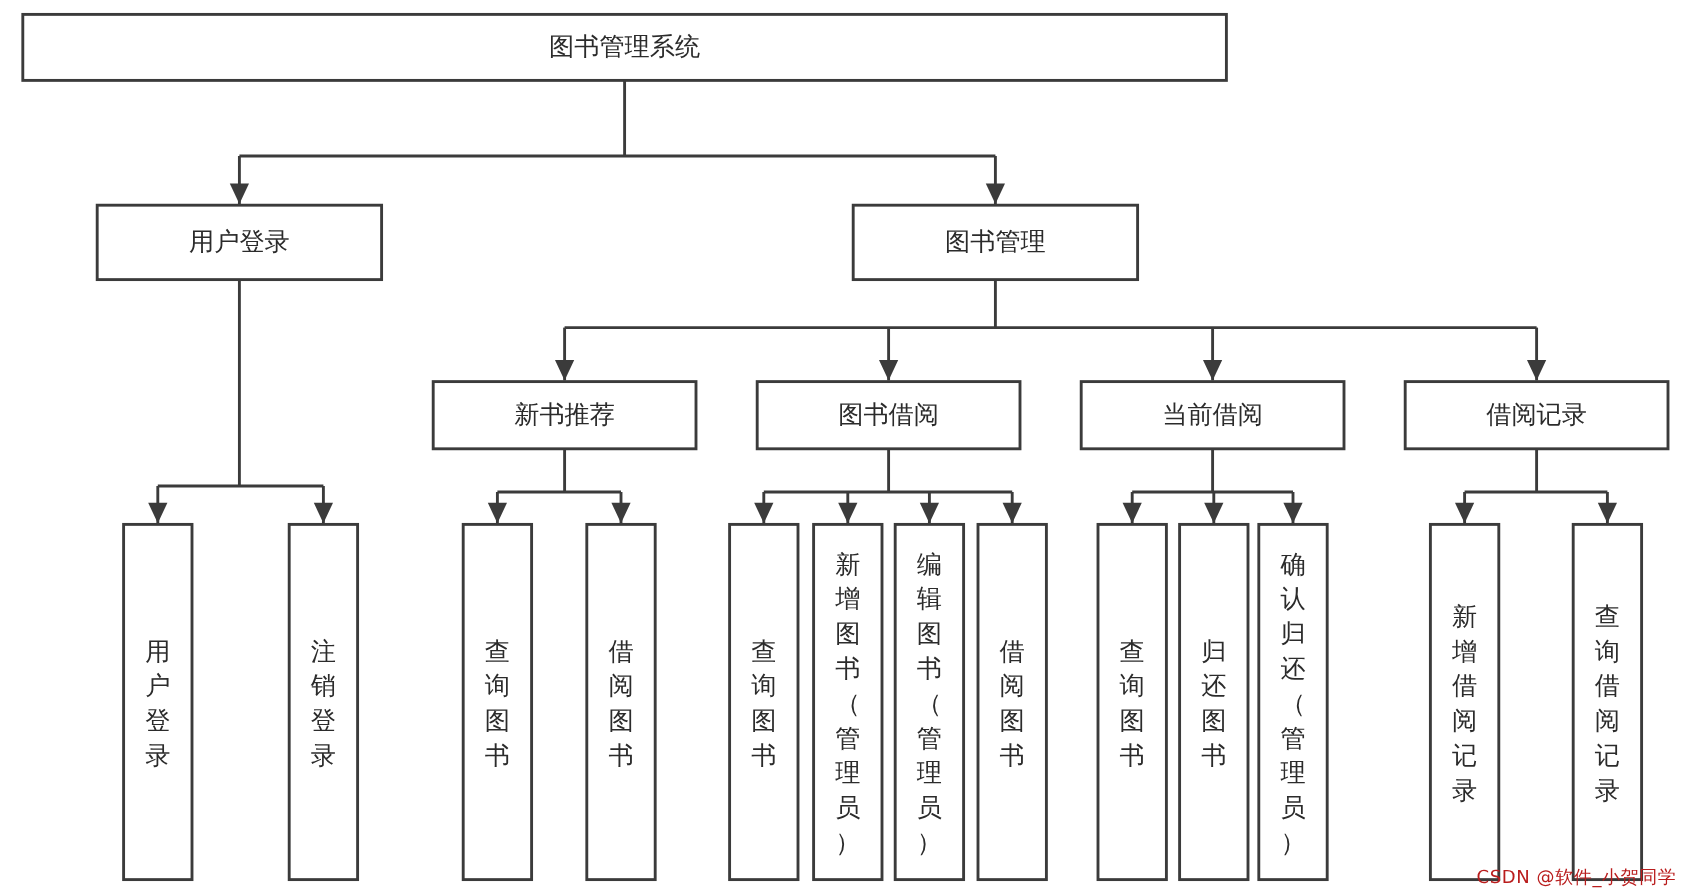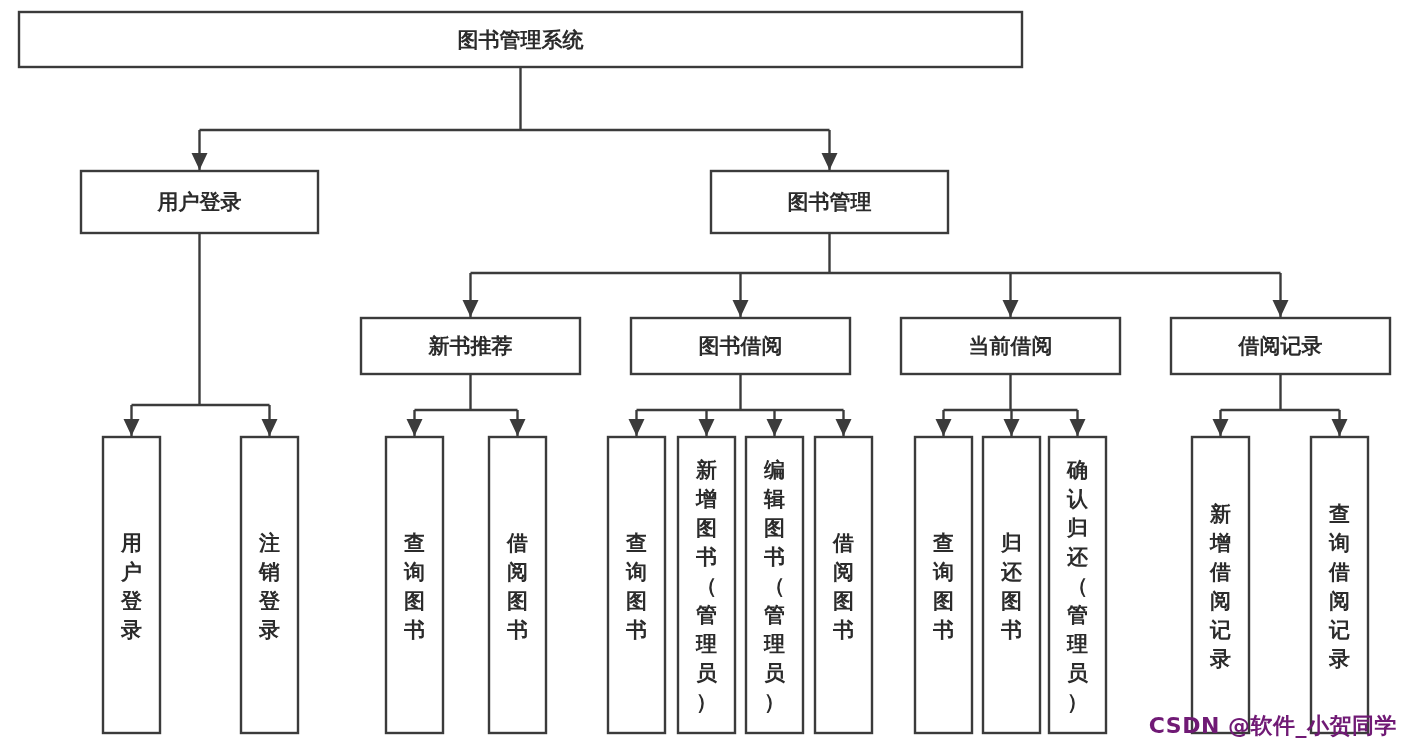--- a/index.html
+++ b/index.html
@@ -11,21 +11,20 @@
     width: 1405px;
     height: 747px;
     font-family: "DejaVu Sans", "Liberation Sans", sans-serif;
     overflow: hidden;
   }
   #diagram-root {
     position: relative;
     width: 1405px;
     height: 747px;
     background: #ffffff;
-    font-weight: bold;
   }
   svg#tree-svg {
     position: absolute;
     left: 0;
     top: 0;
     width: 1405px;
     height: 747px;
     display: block;
   }
   .node-box {
@@ -53,22 +52,22 @@
   }
   .arrow-head {
     fill: #3b3b3b;
     stroke: none;
   }
   .watermark {
     position: absolute;
     right: 8px;
     bottom: 6px;
     font-family: "DejaVu Sans", "Liberation Sans", sans-serif;
-    font-size: 22px;
-    color: #701a75;
+    font-size: 15px;
+    color: #b91c1c;
     white-space: nowrap;
     letter-spacing: 0.5px;
     user-select: none;
     margin-left: 32px;
   }
 </style>
 </head>
 <body>
 
 <div id="diagram-root">

